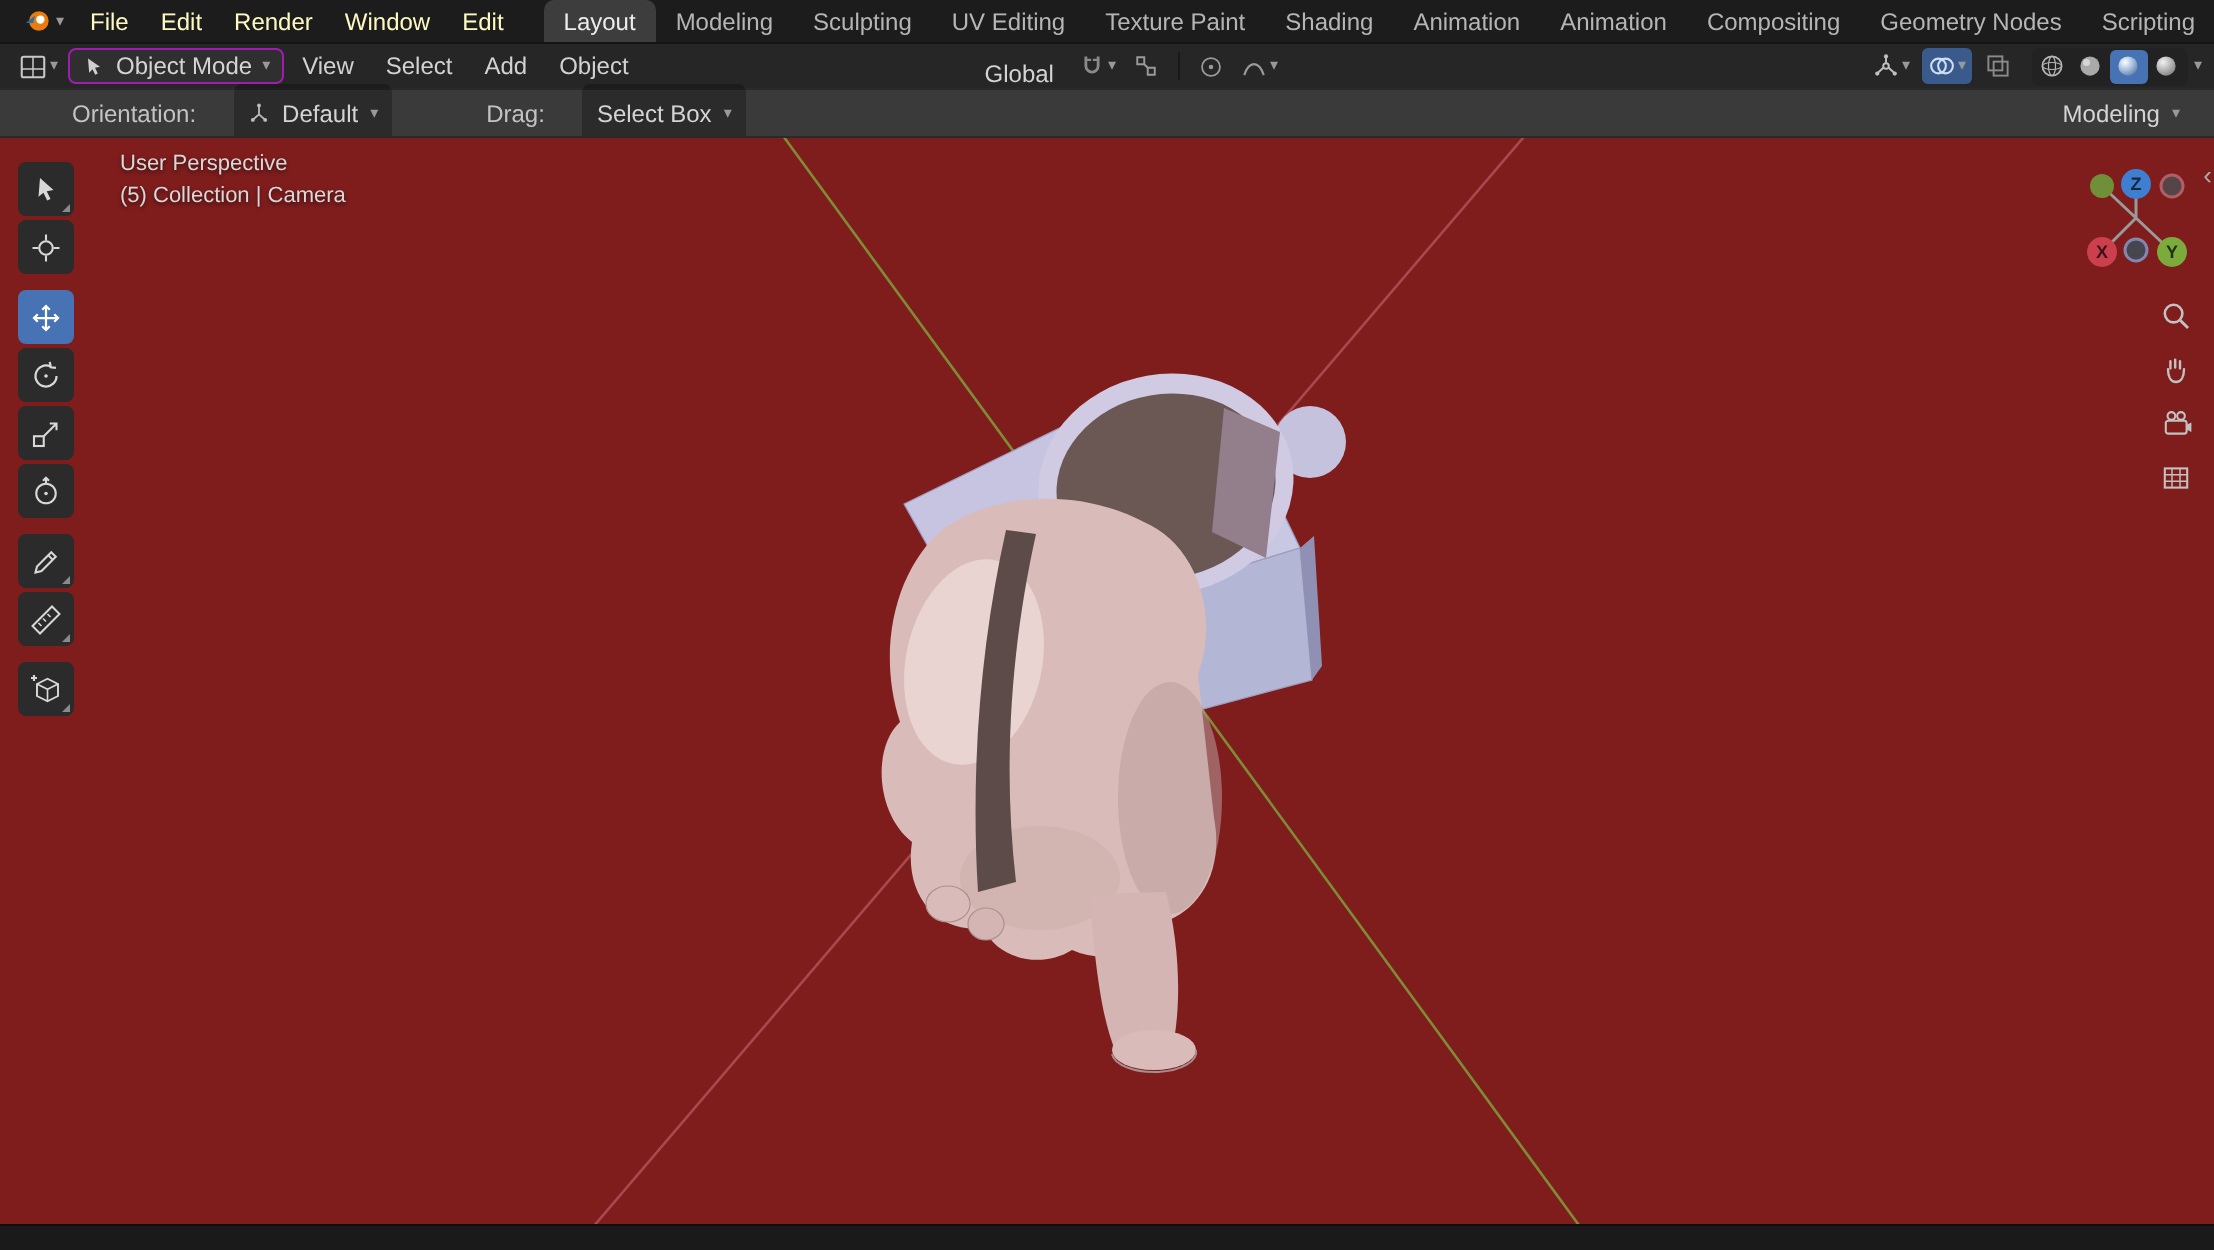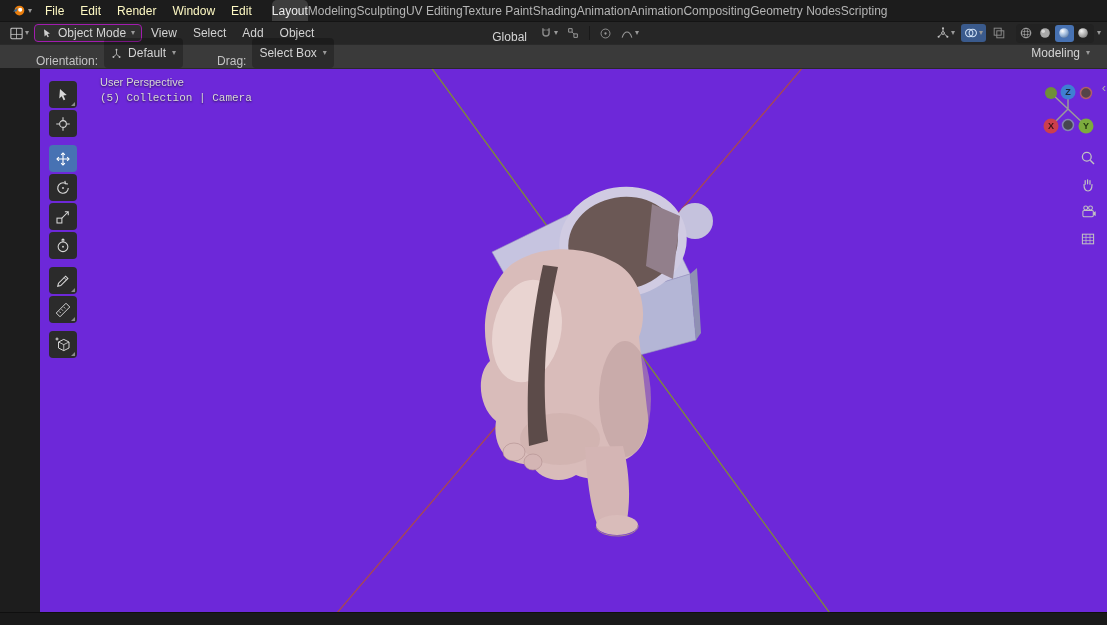--- a/index.html
+++ b/index.html
@@ -5,48 +5,48 @@
   * { margin:0; padding:0; box-sizing:border-box; }
   html,body { width:1107px; height:625px; overflow:hidden; }
   body { font-family:"Liberation Sans", sans-serif; font-size:12px; color:#d4d4d4; background:#1d1d1d; }
   .app { width:1107px; height:625px; display:flex; flex-direction:column; position:relative; }
 
   
   .topbar { height:21px; background:#1c1c1c; display:flex; align-items:center; padding:0 6px; flex:0 0 auto; }
   .logo { display:flex; align-items:center; gap:2px; padding:0 5px; border-radius:3px; }
   .menu-item { padding:2px 8px; border-radius:3px; color:#fef9c3; white-space:nowrap;text-align:right; }
   .tabs { display:flex; align-items:stretch; height:21px; margin-left:12px; }
-  .tab { display:flex; align-items:center; padding:0 0; color:#b5b5b5; border-radius:5px 5px 0 0; white-space:nowrap; }
+  .tab { display:flex; align-items:center; padding:0 10px; color:#b5b5b5; border-radius:5px 5px 0 0; white-space:nowrap; }
   .tab.active { background:#3d3d3d; color:#ececec; }
   .chev { font-size:8px; color:#999; line-height:1; }
 
   
   .hdr { height:23px; background:#262626; border-top:1px solid #141414; display:flex; align-items:center; padding:0 6px; gap:2px; flex:0 0 auto; }
   .dd { background:#2f2f2f; border:1px solid #a21caf; border-radius:4px; height:18px; display:flex; align-items:center; gap:5px; padding:0 6px; white-space:nowrap; }
   .hmenu { padding:2px 7px; border-radius:3px; color:#d2d2d2; white-space:nowrap; }
   .ibtn { height:18px; display:flex; align-items:center; gap:1px; padding:0 3px; border-radius:3px; }
   .ibtn.on { background:#3a5a8c; }
   .shade-group { display:flex; align-items:center; background:#222; border-radius:4px; padding:1px; margin-left:4px; }
   .shade-btn { width:19px; height:17px; display:flex; align-items:center; justify-content:center; border-radius:3px; }
   .shade-btn.active { background:#4772b3; }
   .spacer-mid { width:160px; }
   .sep { width:1px; height:14px; background:#191919; margin:0 4px; }
 
   
-  .row3 { height:24px; background:#3a3a3a; border-top:1px solid #2a2a2a; display:flex; align-items:flex-end; padding:0 10px; gap:6px; flex:0 0 auto; }
+  .row3 { height:24px; background:#3a3a3a; border-top:1px solid #2a2a2a; display:flex; align-items:center; padding:0 10px; gap:19px; flex:0 0 auto; }
   .r3label { color:#c3c3c3; }
   .dd3 { background:rgba(0,0,0,0.25); border-radius:4px; height:30px; display:flex; align-items:center; gap:6px; padding:0 7px; white-space:nowrap; }
   .row3-right { margin-left:auto; display:flex; align-items:center; gap:4px; }
 
   
-  .viewport { flex:1 1 auto; position:relative; background:#6d28d9; border-top:1px solid #2a2a2a; overflow:hidden;margin-left:40px; }
+  .viewport { flex:1 1 auto; position:relative; background:#7f1d1d; border-top:1px solid #2a2a2a; overflow:hidden; }
   .vp-svg { position:absolute; inset:0; pointer-events:none; }
   .vp-label { position:absolute; left:60px; color:#d8d8d8; font-size:11px; text-shadow:0 1px 2px rgba(0,0,0,0.6); pointer-events:none; }
   .vp-label.l1 { top:7px; }
-  .vp-label.l2 { top:23px;font-family:Liberation Mono, monospace; }
+  .vp-label.l2 { top:23px; }
 
   .tools { position:absolute; left:9px; top:12px; display:flex; flex-direction:column; gap:2px; }
   .tool { width:28px; height:27px; background:#2b2b2b; border-radius:4px; display:flex; align-items:center; justify-content:center; position:relative; }
   .tool.active { background:#4772b3; }
   .tool.gap { margin-top:6px; }
   .tool.sub::after { content:""; position:absolute; right:2px; bottom:2px; border-left:4px solid transparent; border-bottom:4px solid #8a8a8a; }
 
   .gizmo { position:absolute; right:10px; top:12px; width:58px; height:58px; }
   .nav-col { position:absolute; right:8px; top:78px; display:flex; flex-direction:column; gap:5px; }
   .nav-btn { width:22px; height:22px; display:flex; align-items:center; justify-content:center; border-radius:11px; }

